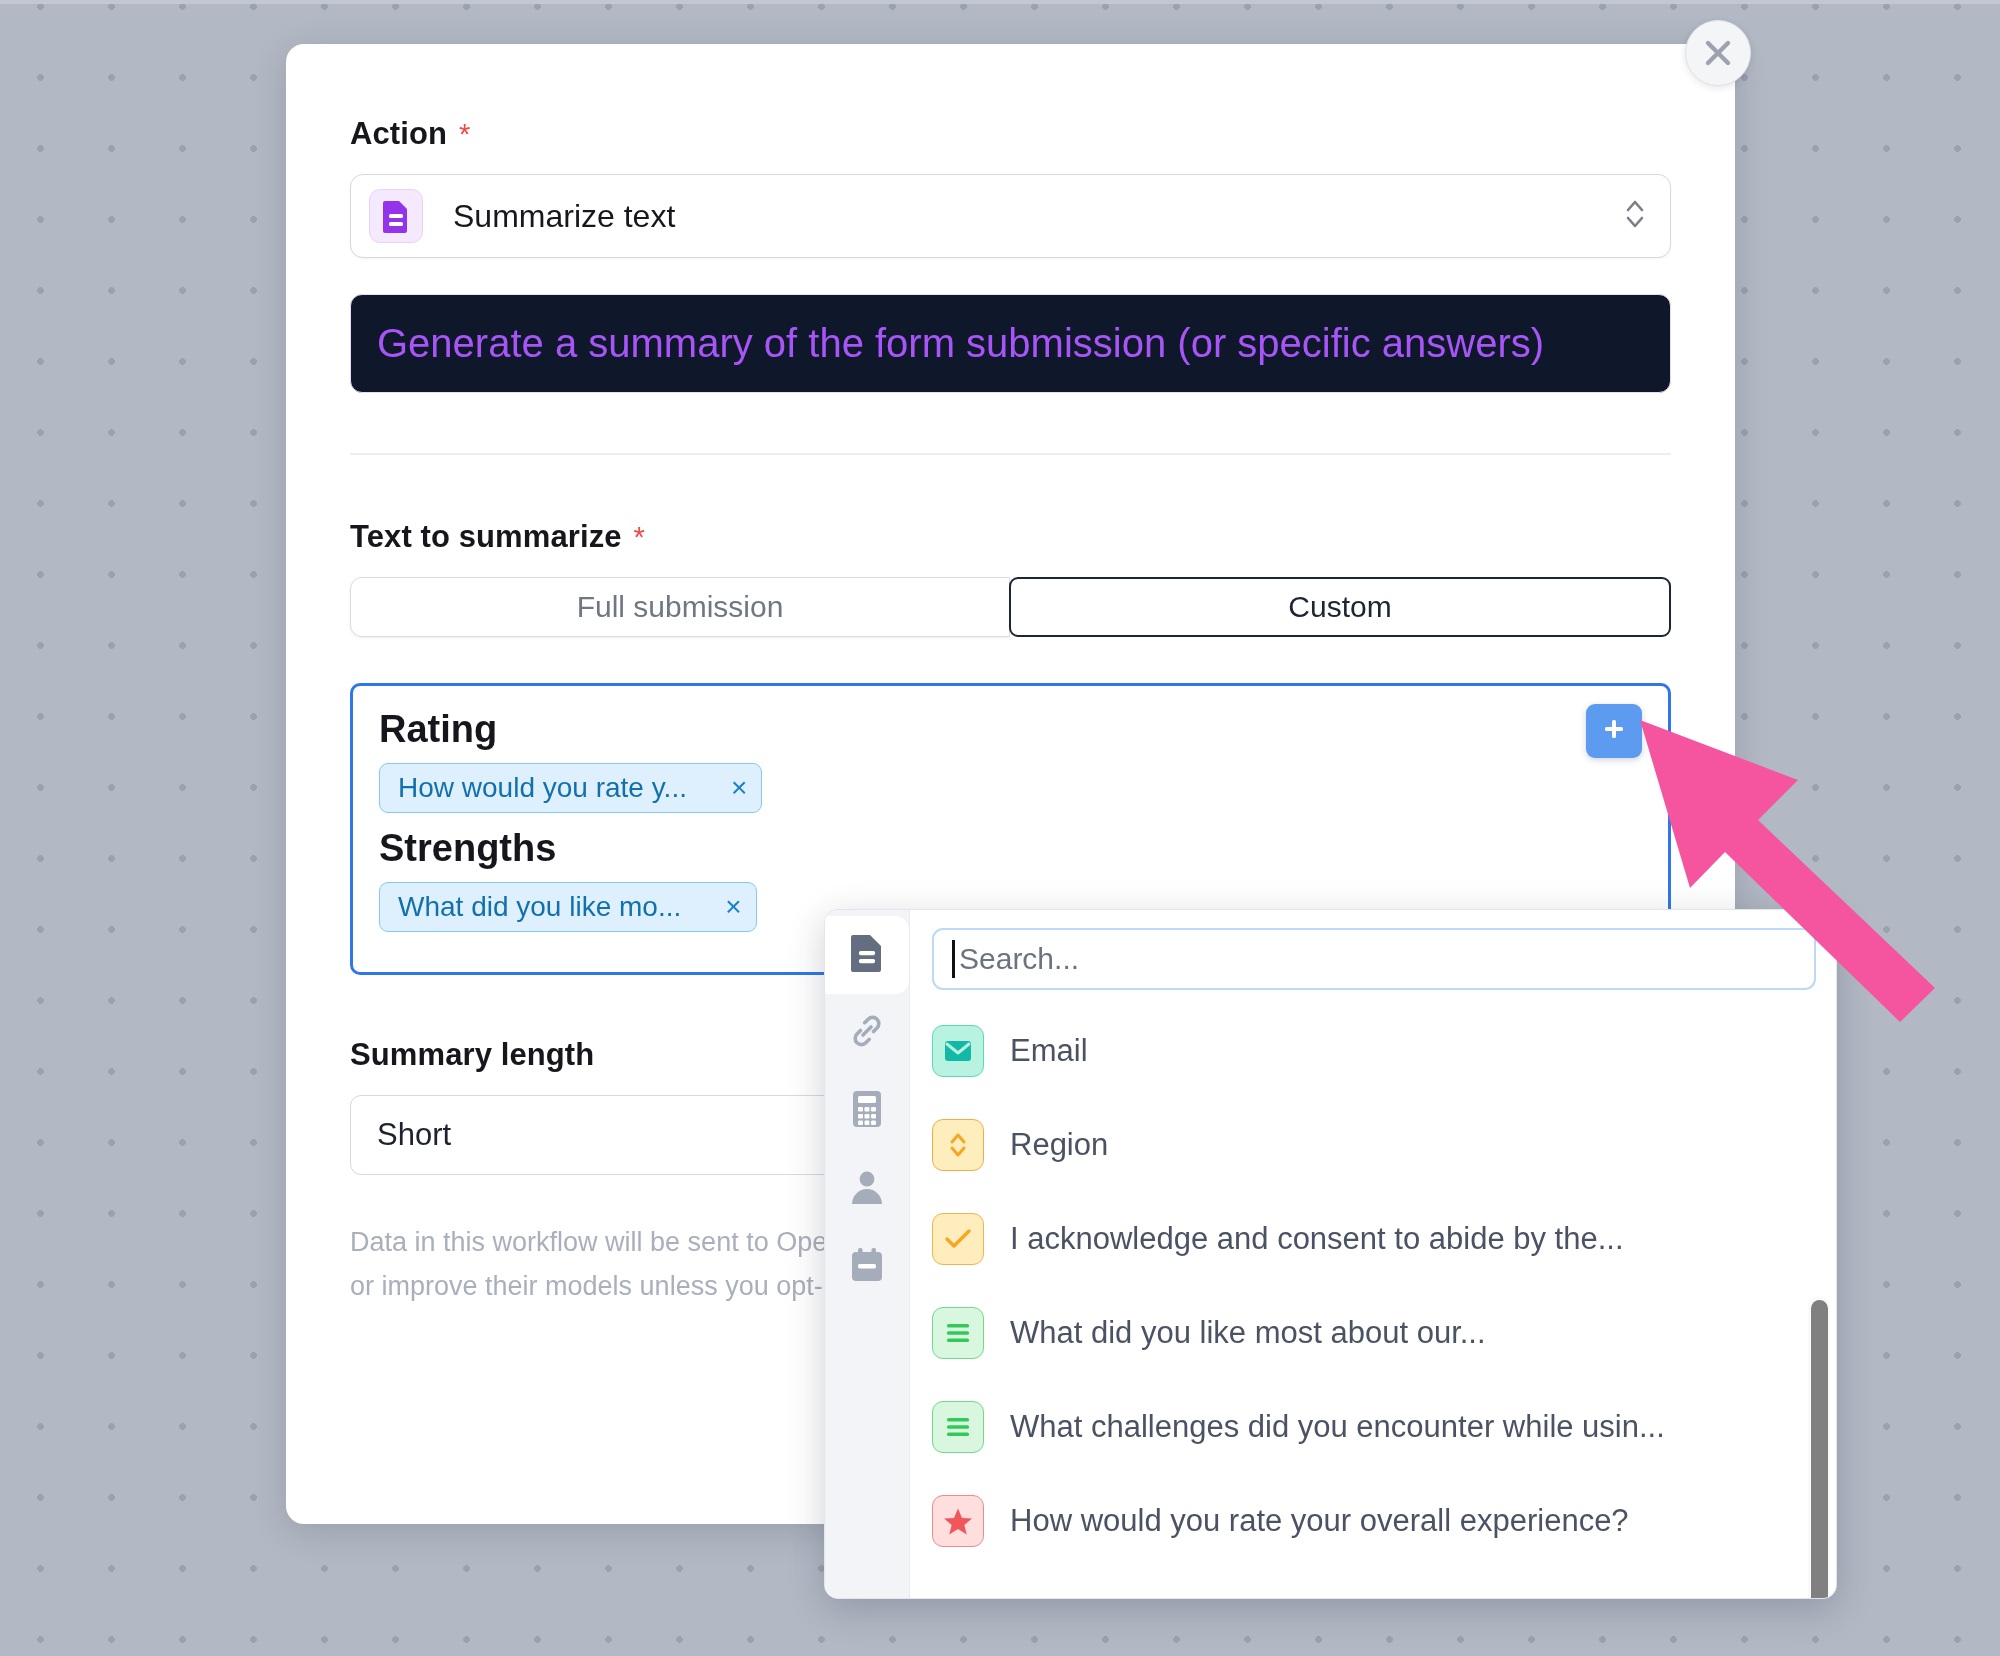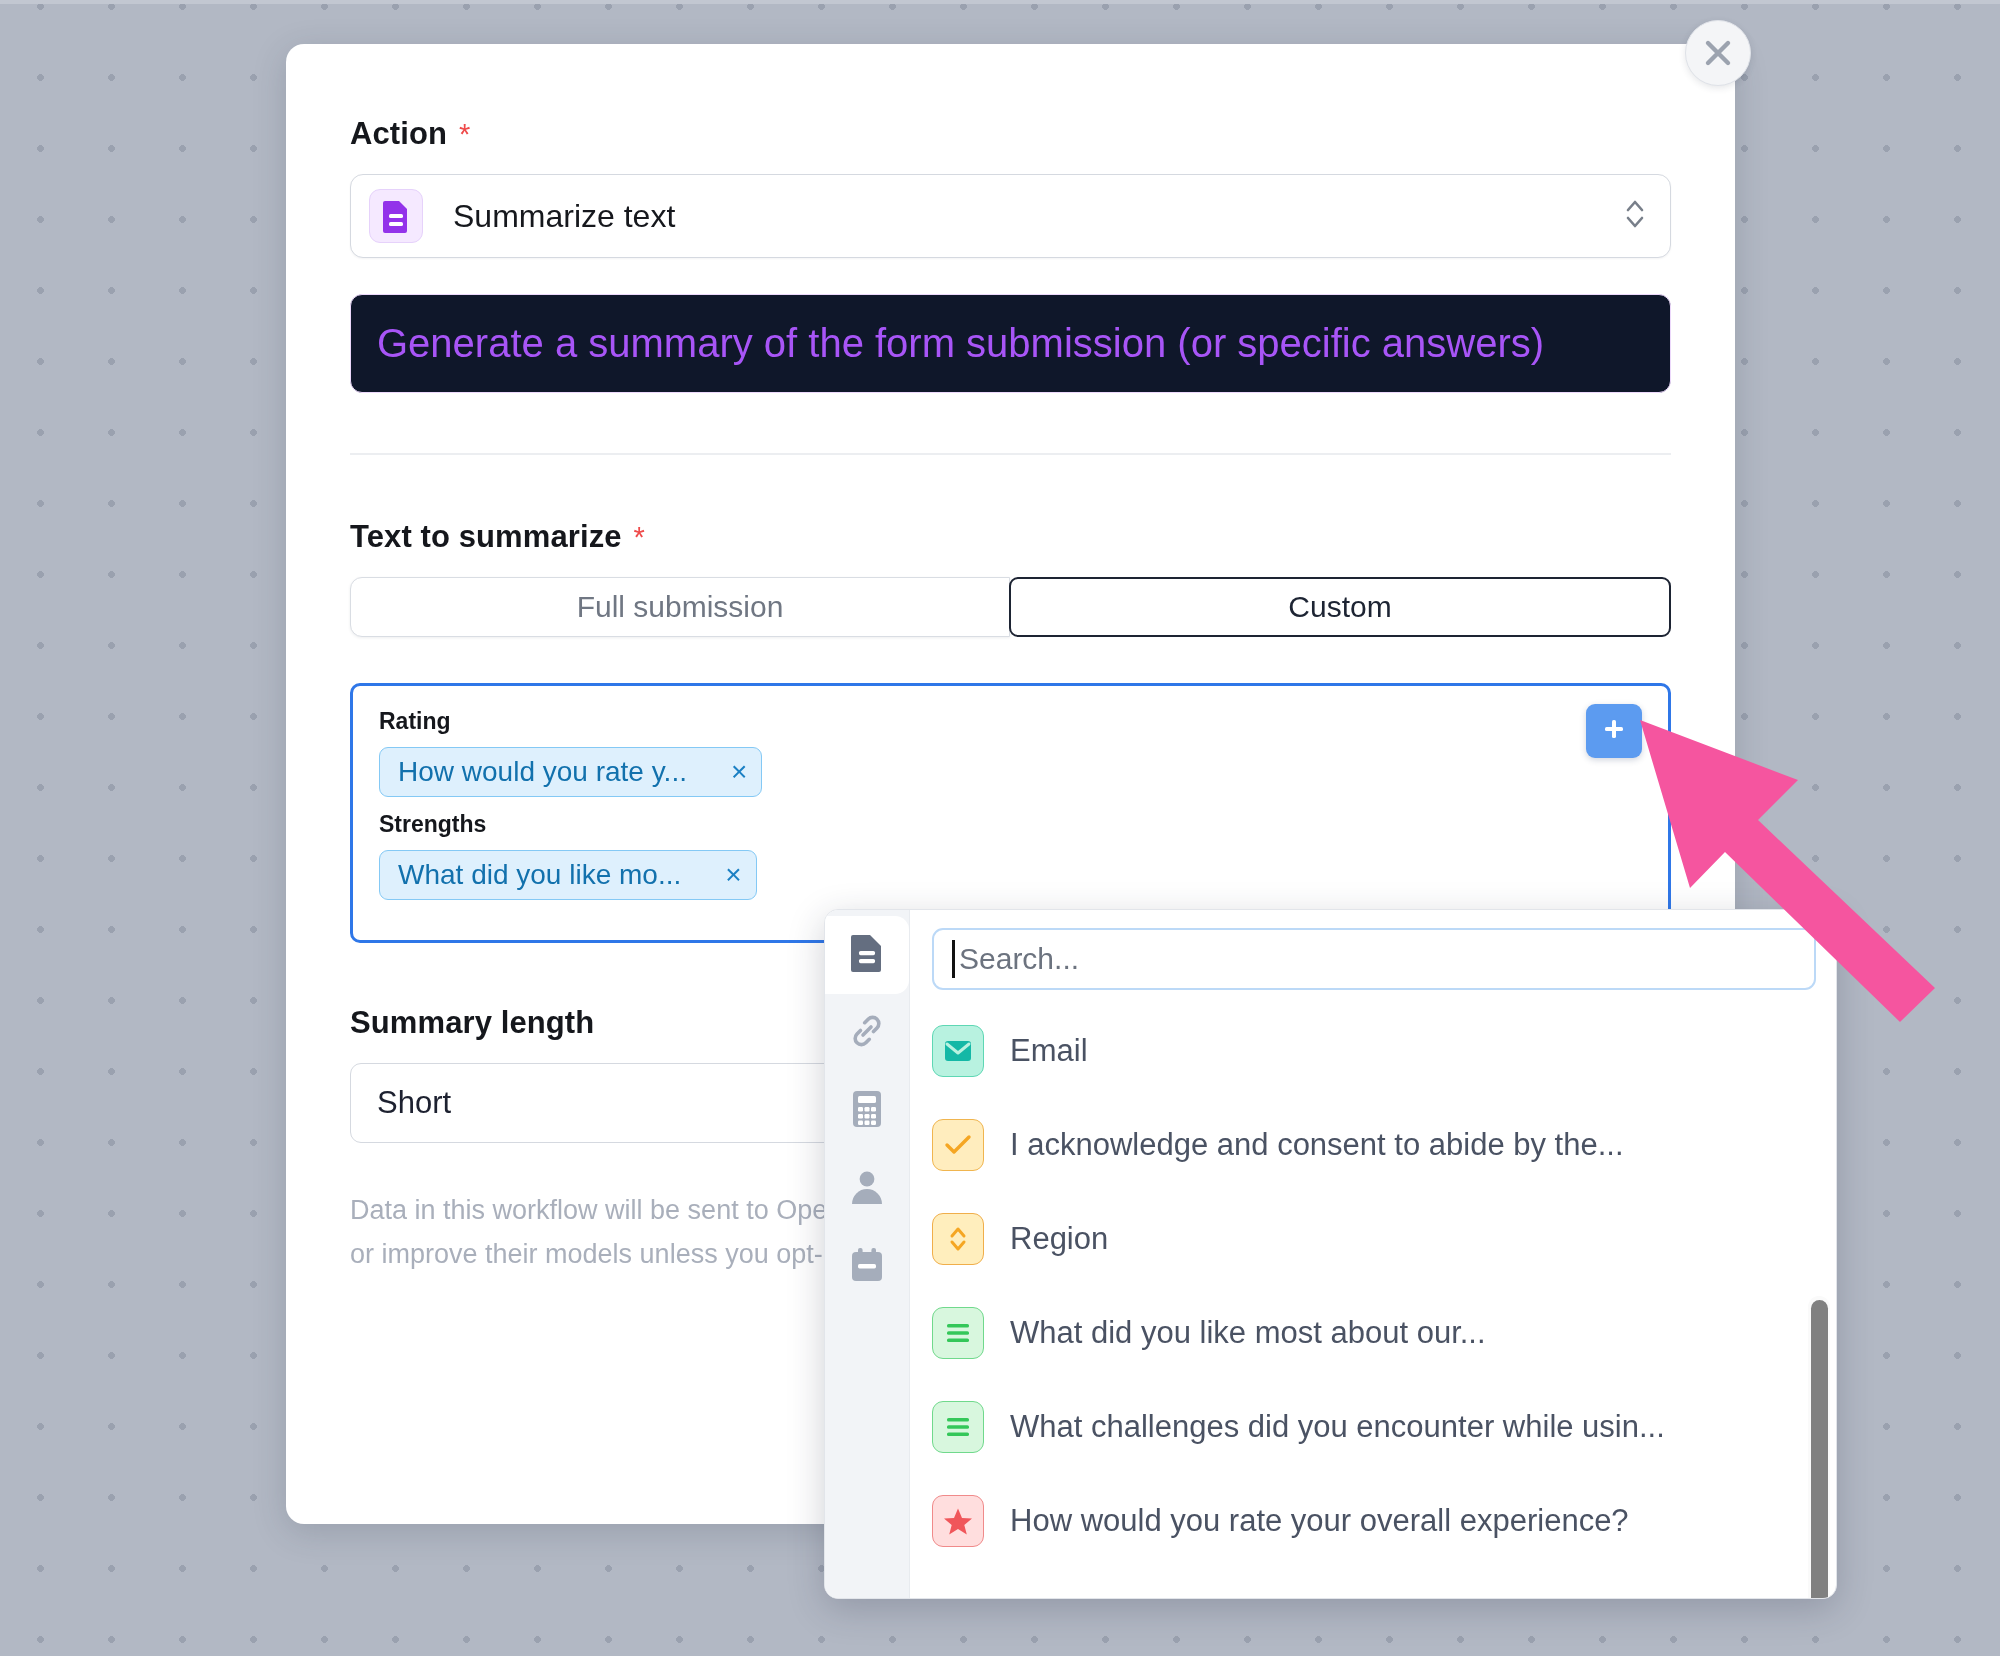--- a/index.html
+++ b/index.html
@@ -125,21 +125,21 @@
   
   .tagbox {
     margin-top: 46px;
     border: 3px solid #2f77e8;
     border-radius: 10px;
     min-height: 218px;
     padding: 22px 26px 26px 26px;
     position: relative;
     background: #fff;
   }
-  .grp-label { font-size: 23px; font-weight: bold; color: #15171c; margin-bottom: 6px; }
+  .grp-label { font-size: 38px; font-weight: bold; color: #15171c; margin-bottom: 6px; }
   .chip {
     display: inline-flex; align-items: center;
     background: #def0fd;
     border: 1.5px solid #84c9f5;
     border-radius: 9px;
     height: 50px;
     padding: 0 14px 0 18px;
     margin: 6px 0 14px 0;
     max-width: 440px;
     gap: 18px;
@@ -444,36 +444,36 @@
         <span class="item-ico ico-email">
           <svg width="28" height="22" viewBox="0 0 28 22">
             <rect x="1" y="1" width="26" height="20" rx="3" fill="#14b8a6"></rect>
             <path d="M3 4 L14 13 L25 4" fill="none" stroke="#b8f2e0" stroke-width="3" stroke-linecap="round" stroke-linejoin="round"></path>
           </svg>
         </span>
         <span class="item-label">Email</span>
       </div>
 
       <div class="dd-item">
-        <span class="item-ico ico-check">
-          <svg width="30" height="24" viewBox="0 0 30 24">
-            <path d="M4 12 L11 19 L26 4" fill="none" stroke="#f5a623" stroke-width="3.4" stroke-linecap="round" stroke-linejoin="round"></path>
-          </svg>
-        </span>
-        <span class="item-label">I acknowledge and consent to abide by the...</span>
-      </div>
-
-      <div class="dd-item">
         <span class="item-ico ico-region">
           <svg width="22" height="32" viewBox="0 0 22 32">
             <path d="M5 13 L11 6 L17 13" fill="none" stroke="#f5a623" stroke-width="3" stroke-linecap="round" stroke-linejoin="round"></path>
             <path d="M5 19 L11 26 L17 19" fill="none" stroke="#f5a623" stroke-width="3" stroke-linecap="round" stroke-linejoin="round"></path>
           </svg>
         </span>
         <span class="item-label">Region</span>
+      </div>
+
+      <div class="dd-item">
+        <span class="item-ico ico-check">
+          <svg width="30" height="24" viewBox="0 0 30 24">
+            <path d="M4 12 L11 19 L26 4" fill="none" stroke="#f5a623" stroke-width="3.4" stroke-linecap="round" stroke-linejoin="round"></path>
+          </svg>
+        </span>
+        <span class="item-label">I acknowledge and consent to abide by the...</span>
       </div>
 
       <div class="dd-item">
         <span class="item-ico ico-text">
           <svg width="26" height="24" viewBox="0 0 26 24">
             <g fill="#34c759">
               <rect x="2" y="3" width="22" height="3.6" rx="1.6"></rect>
               <rect x="2" y="10.2" width="22" height="3.6" rx="1.6"></rect>
               <rect x="2" y="17.4" width="22" height="3.6" rx="1.6"></rect>
             </g>

